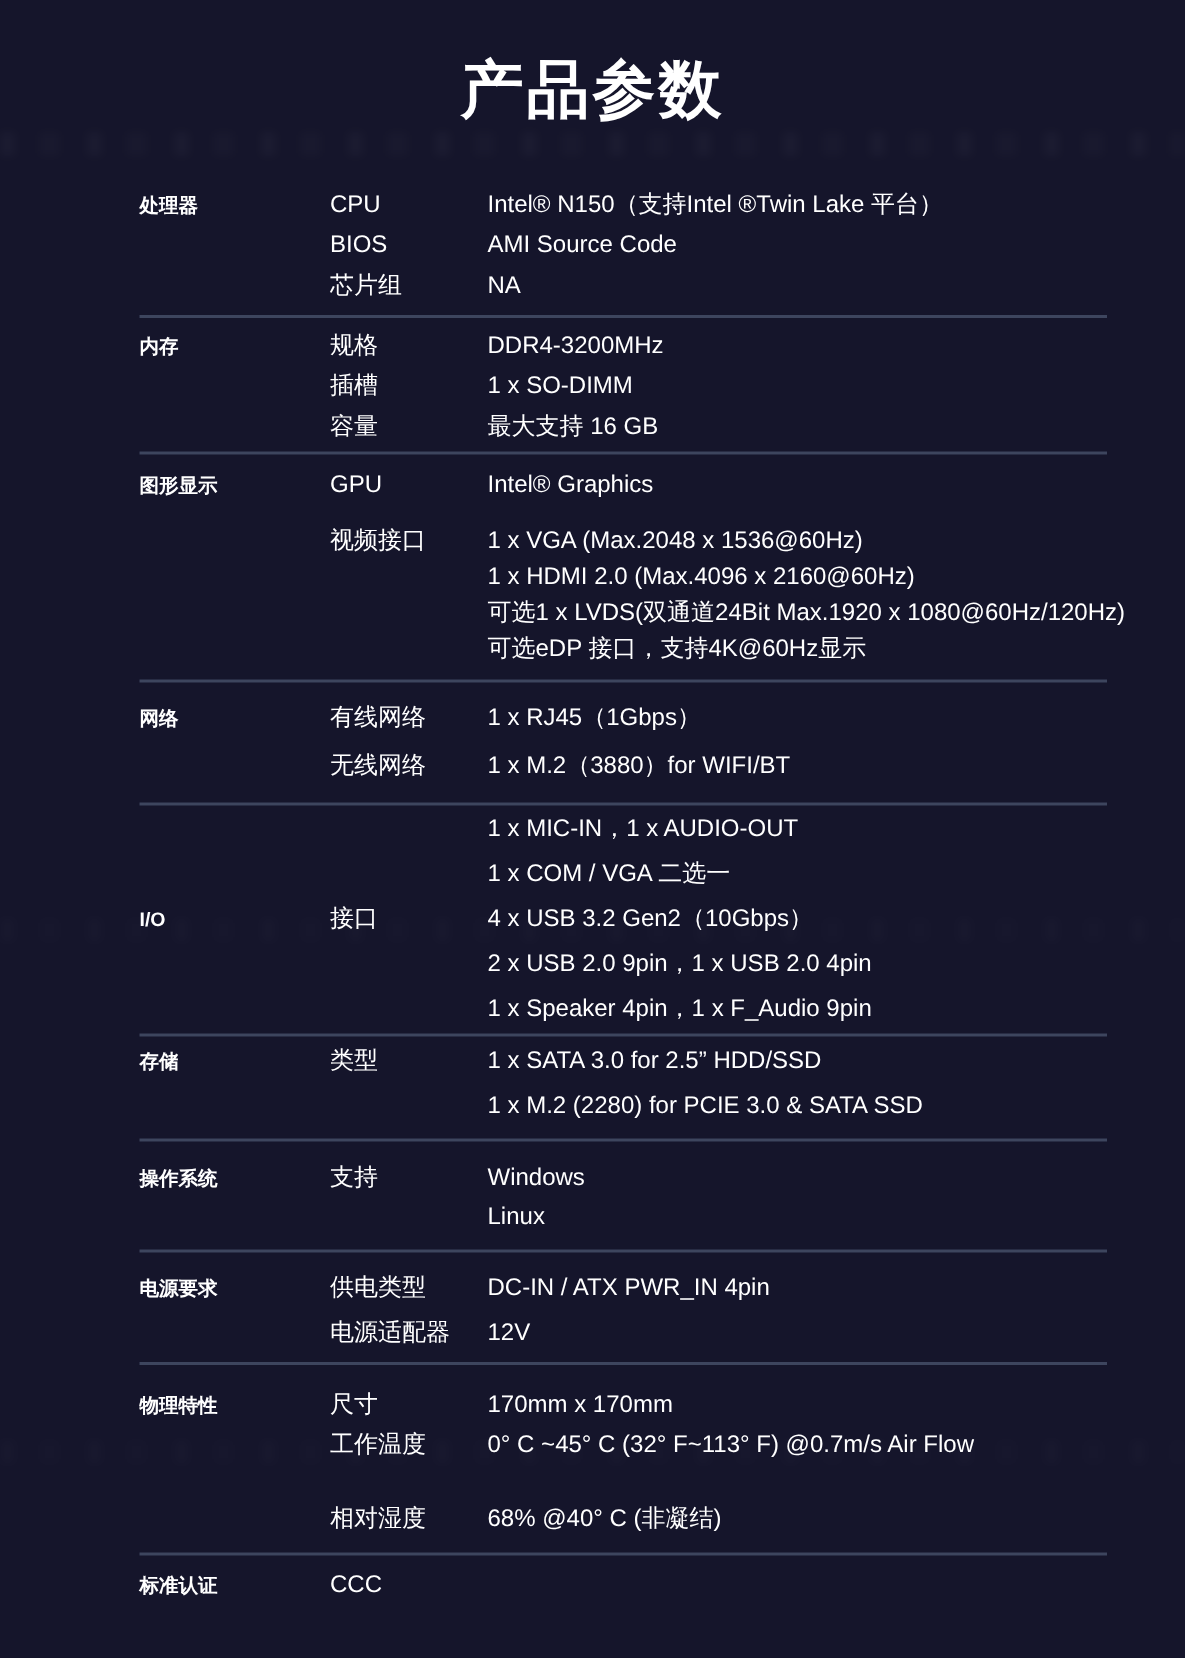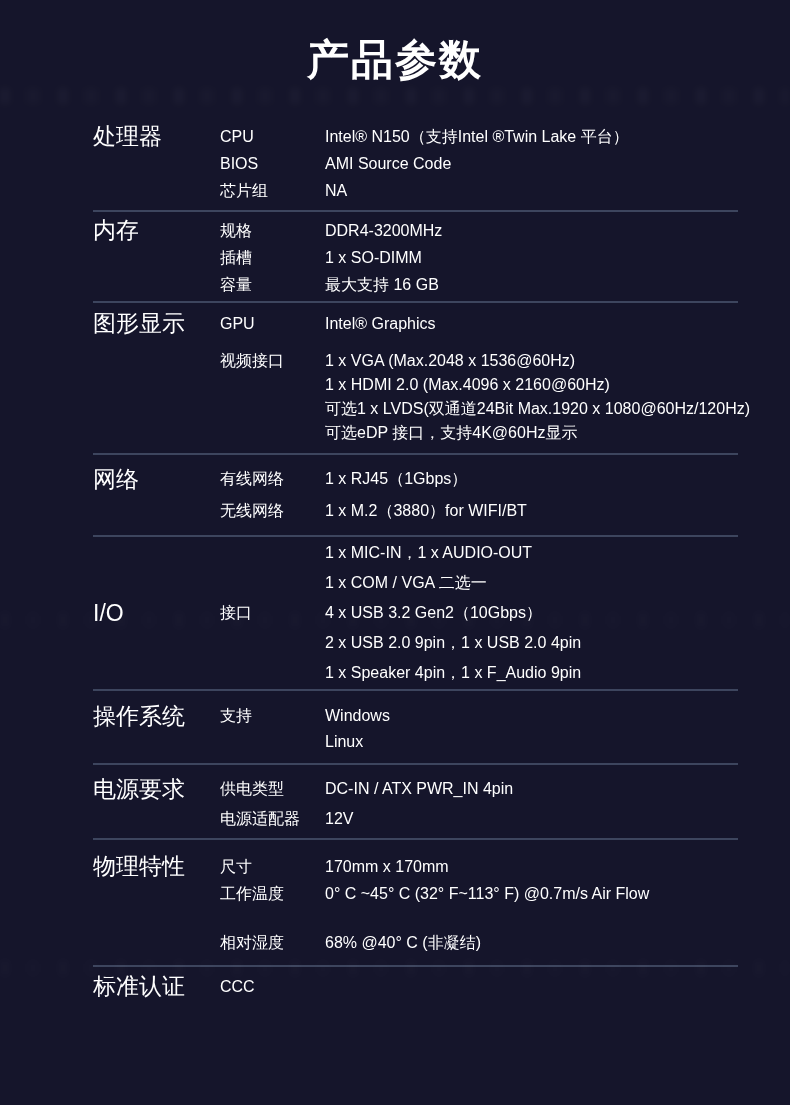--- a/index.html
+++ b/index.html
@@ -47,22 +47,22 @@
   }
   .spec-section{
     display:flex;
     border-bottom:2px solid var(--divider);
   }
   .spec-section:last-child{border-bottom:none;}
 
   .category{
     width:127px;
     flex-shrink:0;
-    font-size:23px;
-    font-weight:400;
+    font-size:13px;
+    font-weight:700;
     line-height:27px;
   }
   .rows{flex:1;min-width:0;}
   .row{
     display:flex;
     align-items:flex-start;
     line-height:27px;
     font-size:16px;
   }
   .label{
@@ -194,20 +194,32 @@
           <div class="values">
             <div class="value-line">1 x MIC-IN，1 x AUDIO-OUT</div>
             <div class="value-line">1 x COM / VGA 二选一</div>
             <div class="value-line">4 x USB 3.2 Gen2（10Gbps）</div>
             <div class="value-line">2 x USB 2.0 9pin，1 x USB 2.0 4pin</div>
             <div class="value-line">1 x Speaker 4pin，1 x F_Audio 9pin</div>
           </div>
         </div>
       </div>
     </section>
+    <section class="spec-section sec-5">
+      <div class="category">存储</div>
+      <div class="rows">
+        <div class="row">
+          <div class="label">类型</div>
+          <div class="values">
+            <div class="value-line">1 x SATA 3.0 for 2.5” HDD/SSD</div>
+            <div class="value-line">1 x M.2 (2280) for PCIE 3.0 &amp; SATA SSD</div>
+          </div>
+        </div>
+      </div>
+    </section>
     <section class="spec-section sec-6">
       <div class="category">操作系统</div>
       <div class="rows">
         <div class="row">
           <div class="label">支持</div>
           <div class="values">
             <div class="value-line">Windows</div>
             <div class="value-line">Linux</div>
           </div>
         </div>

